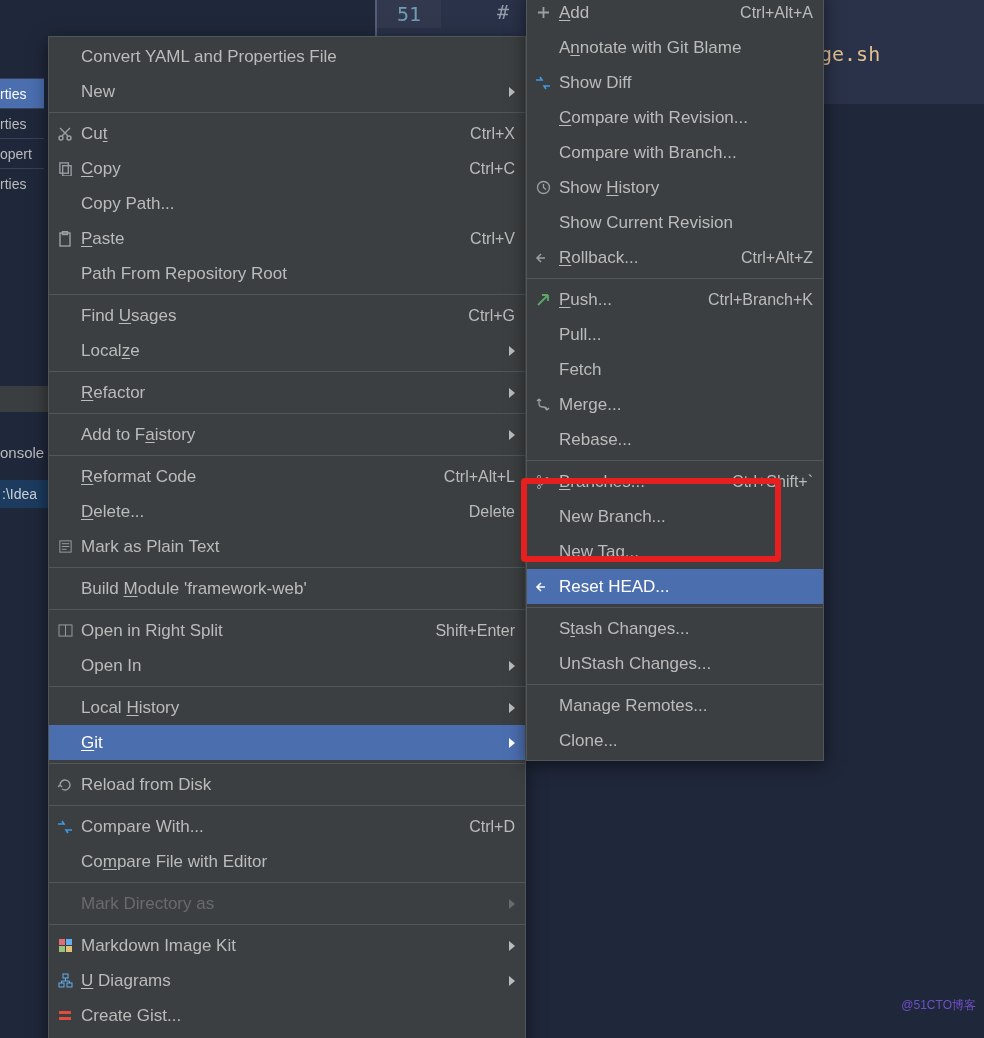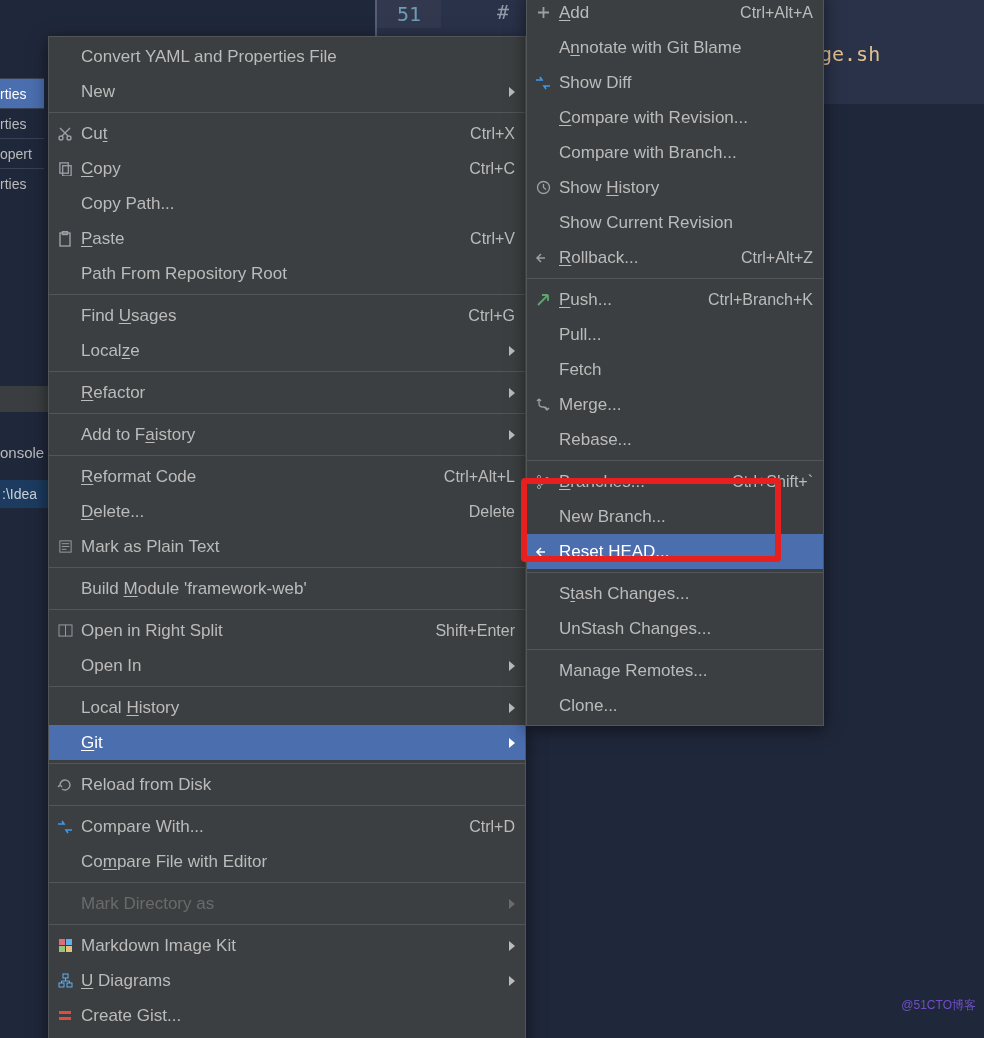--- a/index.html
+++ b/index.html
@@ -417,20 +417,24 @@
           <path d="M3 4.6v6.8M11 6.6c0 3-6 2-6 5" fill="none" stroke="#9aa0a6" stroke-width="1.2"></path>
         </svg>
       </span>
     <span class="lbl"><span class="mnem">B</span><span>ranches...</span></span>
     <span class="sc">Ctrl+Shift+`</span>
   </div>
   <div class="mi">
     <span class="ico"></span>
       <span class="lbl">New Branch...</span>
   </div>
+  <div class="mi">
+    <span class="ico"></span>
+      <span class="lbl">New Tag...</span>
+  </div>
   <div class="mi sel">
     <span class="ico">
         <svg width="16" height="14" viewBox="0 0 16 14">
           <path d="M6 3L2 7l4 4M2 7h8" fill="none" stroke="#ffffff" stroke-width="1.6"></path>
         </svg>
       </span>
     <span class="lbl">Reset HEAD...</span>
   </div>
   <div class="sep"></div>
 

